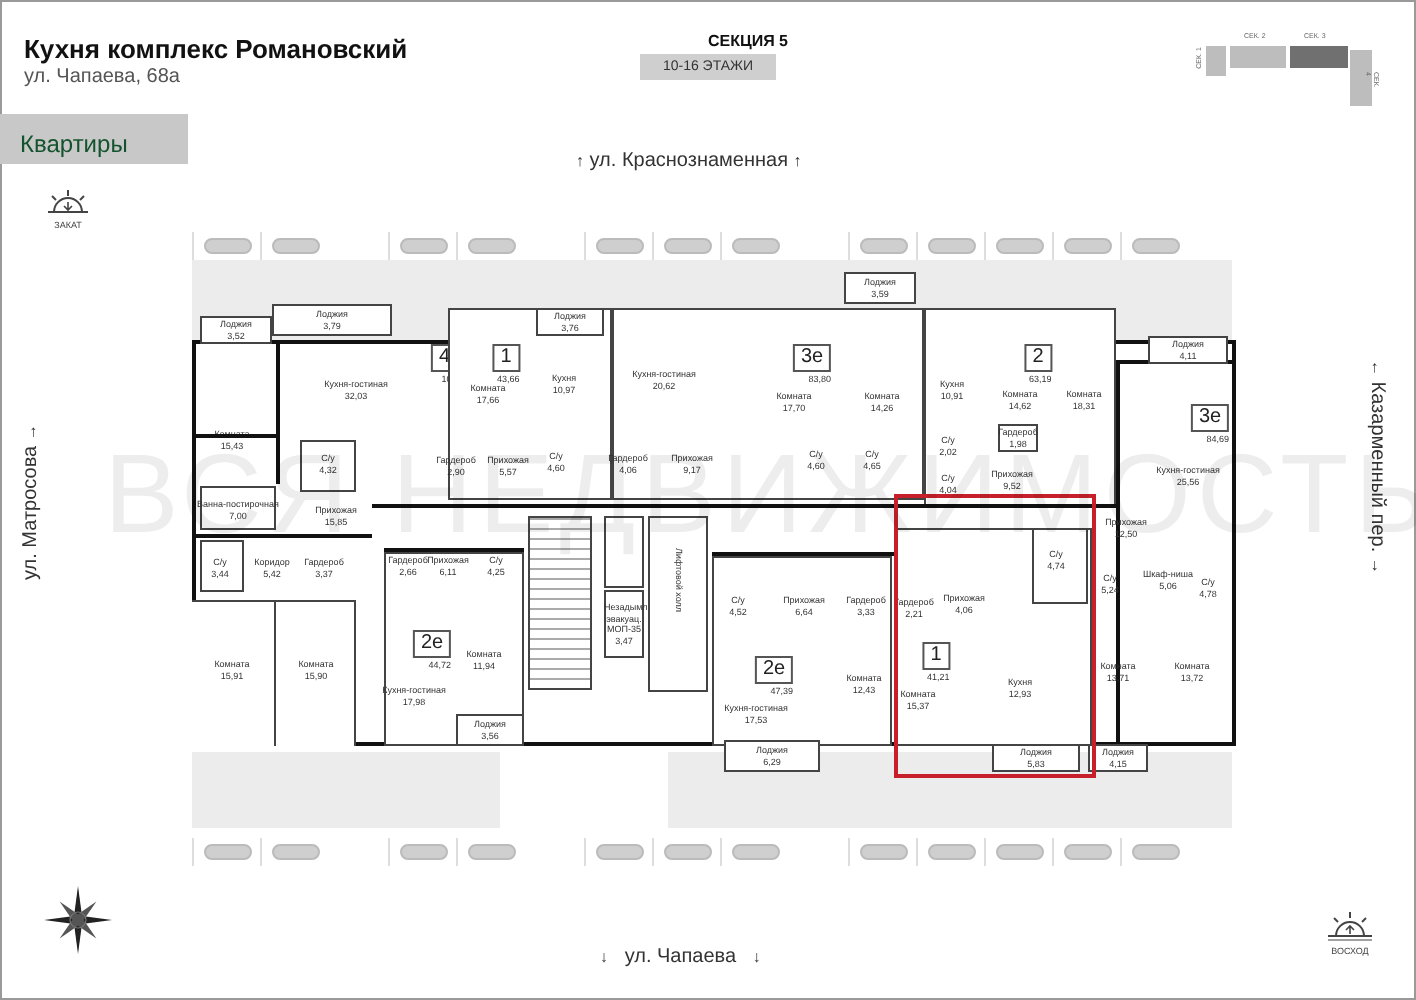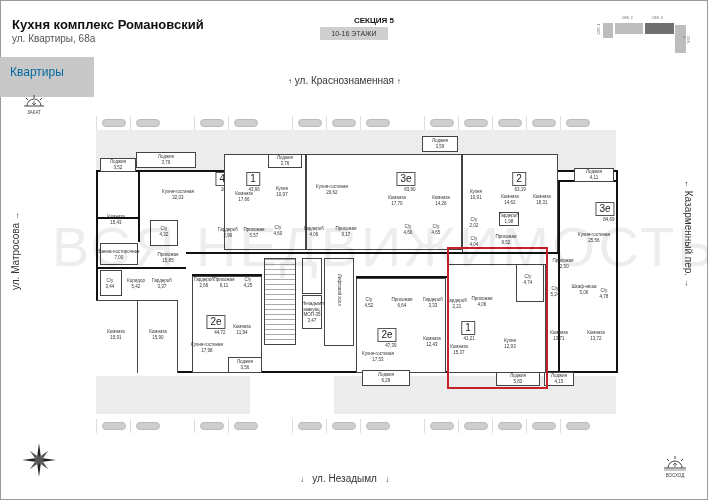--- a/index.html
+++ b/index.html
@@ -1,21 +1,21 @@
 <!DOCTYPE html>
 <html><head>
 <meta charset="utf-8">
 <style>
   * { box-sizing: border-box; margin: 0; padding: 0; }
   html, body { width: 708px; height: 500px; background: #fff; overflow: hidden; }
   body { font-family: "Liberation Sans", sans-serif; color: #222; position: relative; }
   .frame { position: absolute; left: 0; top: 0; width: 708px; height: 500px; border: 1px solid #9a9a9a; }
   .title { position: absolute; left: 12px; top: 17px; font-size: 13px; font-weight: bold; color: #111; }
   .subtitle { position: absolute; left: 12px; top: 33px; font-size: 10px; color: #555; }
-  .tab-btn { position: absolute; left: 0; top: 57px; width: 94px; height: 40px; background: #c8c8c8; color: #0369a1; font-size: 12px; line-height: 30px; padding-left: 10px; cursor: pointer; }
+  .tab-btn { position: absolute; left: 0; top: 57px; width: 94px; height: 25px; background: #c8c8c8; color: #14532d; font-size: 12px; line-height: 30px; padding-left: 10px; cursor: pointer; }
   .section-title { position: absolute; left: 319px; top: 16px; width: 110px; text-align: center; font-size: 8px; font-weight: bold; color: #111; }
   .floor-badge { position: absolute; left: 320px; top: 27px; width: 68px; height: 13px; background: #cfcfcf; font-size: 7px; text-align: center; line-height: 13px; color: #333; cursor: pointer; }
   .street { position: absolute; font-size: 10px; color: #333; white-space: nowrap; }
   .street.top { left: 288px; top: 75px; }
   .street.bottom { left: 300px; top: 473px; }
   .street.left { left: 10px; top: 290px; transform: rotate(-90deg); transform-origin: left top; }
   .street.right { left: 694px; top: 180px; transform: rotate(90deg); transform-origin: left top; }
   .arrow { font-size: 8px; color: #333; }
   .mini-map { position: absolute; left: 600px; top: 14px; width: 90px; height: 42px; }
   .mini-map .blk { position: absolute; background: #bdbdbd; }
@@ -37,39 +37,39 @@
   .apt-badge .area { display: block; font-size: 4.5px; color: #333; margin-top: 1px; }
   .highlight { position: absolute; left: 447px; top: 247px; width: 101px; height: 142px; border: 2px solid #c8202a; cursor: pointer; }
   .watermark { position: absolute; left: 52px; top: 214px; font-size: 56px; color: rgba(0,0,0,0.07); letter-spacing: 3px; white-space: nowrap; pointer-events: none; }
 </style>
 </head>
 <body>
 
 <div class="frame"></div>
 
 <div class="title">Кухня комплекс Романовский</div>
-<div class="subtitle">ул. Квартиры, 68а</div>
+<div class="subtitle">ул. Чапаева, 68а</div>
 <div class="tab-btn">Квартиры</div>
 
 <div class="section-title">СЕКЦИЯ 5</div>
 <div class="floor-badge">10-16 ЭТАЖИ</div>
 
 <div class="mini-map">
   <div class="blk" style="left:3px;top:9px;width:10px;height:15px;"></div>
   <div class="lbl" style="left:-6px;top:13px;transform:rotate(-90deg);">СЕК. 1</div>
   <div class="blk" style="left:15px;top:9px;width:28px;height:11px;"></div>
   <div class="lbl" style="left:22px;top:2px;">СЕК. 2</div>
   <div class="blk active" style="left:45px;top:9px;width:29px;height:11px;"></div>
   <div class="lbl" style="left:52px;top:2px;">СЕК. 3</div>
   <div class="blk" style="left:75px;top:11px;width:11px;height:28px;"></div>
   <div class="lbl" style="left:82px;top:22px;transform:rotate(90deg);">СЕК. 4</div>
 </div>
 
 <div class="street top"><span class="arrow">↑</span> <span>ул. Краснознаменная</span> <span class="arrow">↑</span></div>
-<div class="street bottom"><span class="arrow">↓</span>&nbsp;&nbsp;&nbsp;<span>ул. Незадымл</span>&nbsp;&nbsp;&nbsp;<span class="arrow">↓</span></div>
+<div class="street bottom"><span class="arrow">↓</span>&nbsp;&nbsp;&nbsp;<span>ул. Чапаева</span>&nbsp;&nbsp;&nbsp;<span class="arrow">↓</span></div>
 <div class="street left"><span>ул. Матросова</span> <span class="arrow">→</span></div>
 <div class="street right"><span class="arrow">←</span> <span>Казарменный пер.</span> <span class="arrow">→</span></div>
 
 <div class="sun" style="left:20px;top:94px;width:28px;">
   <svg width="24" height="16" viewBox="0 0 24 16">
     <path d="M5 12 A7 7 0 0 1 19 12" fill="none" stroke="#444" stroke-width="1"></path>
     <line x1="2" y1="12" x2="22" y2="12" stroke="#444" stroke-width="1"></line>
     <line x1="12" y1="1" x2="12" y2="4" stroke="#444"></line>
     <line x1="4" y1="4" x2="6" y2="6" stroke="#444"></line>
     <line x1="20" y1="4" x2="18" y2="6" stroke="#444"></line>

